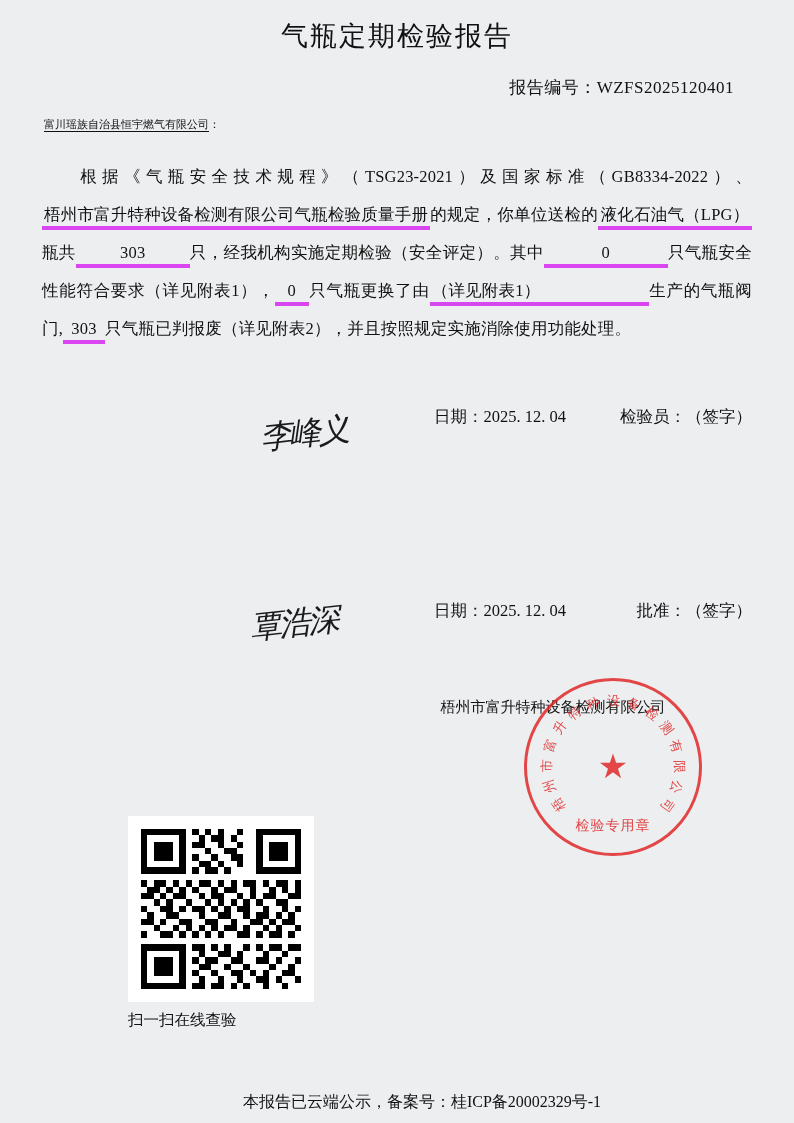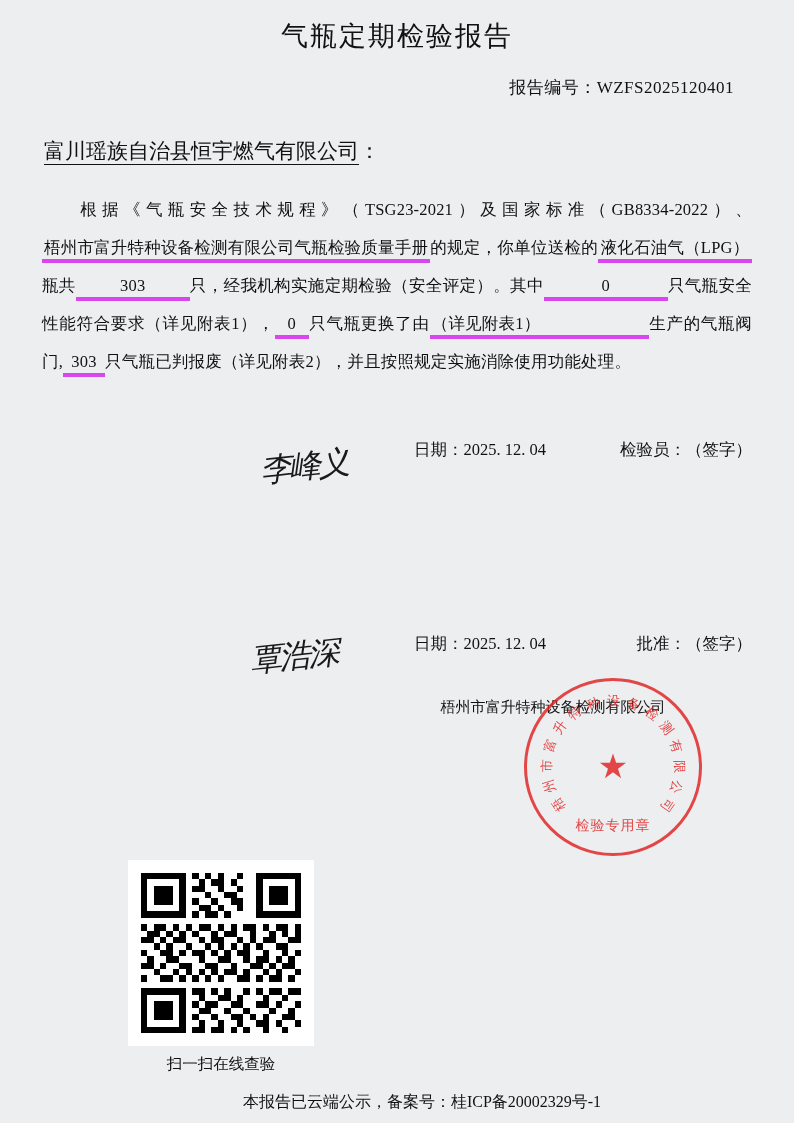--- a/index.html
+++ b/index.html
@@ -32,22 +32,22 @@
     margin-bottom: 0;
   }
   .report-no {
     text-align: right;
     font-size: 17px;
     margin-top: 22px;
     padding-right: 18px;
     letter-spacing: 0.5px;
   }
   .addressee {
-    margin-top: 38px;
-    font-size: 21px;
+    margin-top: 18px;
+    font-size: 11px;
     padding-left: 2px;
   }
   .addressee .u {
     border-bottom: 1px solid #111;
     padding-bottom: 1px;
   }
   .body-text {
     margin-top: 26px;
     font-size: 16.5px;
     line-height: 38px;
@@ -81,21 +81,21 @@
   }
   .sig-row {
     position: relative;
     font-size: 16.5px;
     padding-left: 90px;
     height: 64px;
   }
   .sig-row .label { display: inline-block; }
   .sig-row .date {
     position: absolute;
-    left: 372px;
+    left: 392px;
     top: 0;
     font-size: 16.5px;
   }
   .handwriting {
     position: absolute;
     font-family: "Liberation Serif", "DejaVu Serif", serif;
     font-style: italic;
     font-size: 32px;
     color: #1a1a1a;
     transform: rotate(-6deg);
@@ -155,23 +155,22 @@
     width: 100%;
     text-align: center;
     font-size: 14px;
     font-family: "Liberation Sans", "DejaVu Sans", sans-serif;
     letter-spacing: 1px;
   }
 
   .qr-wrap {
     position: absolute;
     left: 128px;
-    top: 842px;
+    top: 798px;
     width: 186px;
-    text-align: center;
   }
   .qr {
     width: 186px;
     height: 186px;
     background: #fff;
     padding: 0;
     box-sizing: border-box;
     display: block;
   }
   .qr-caption {

